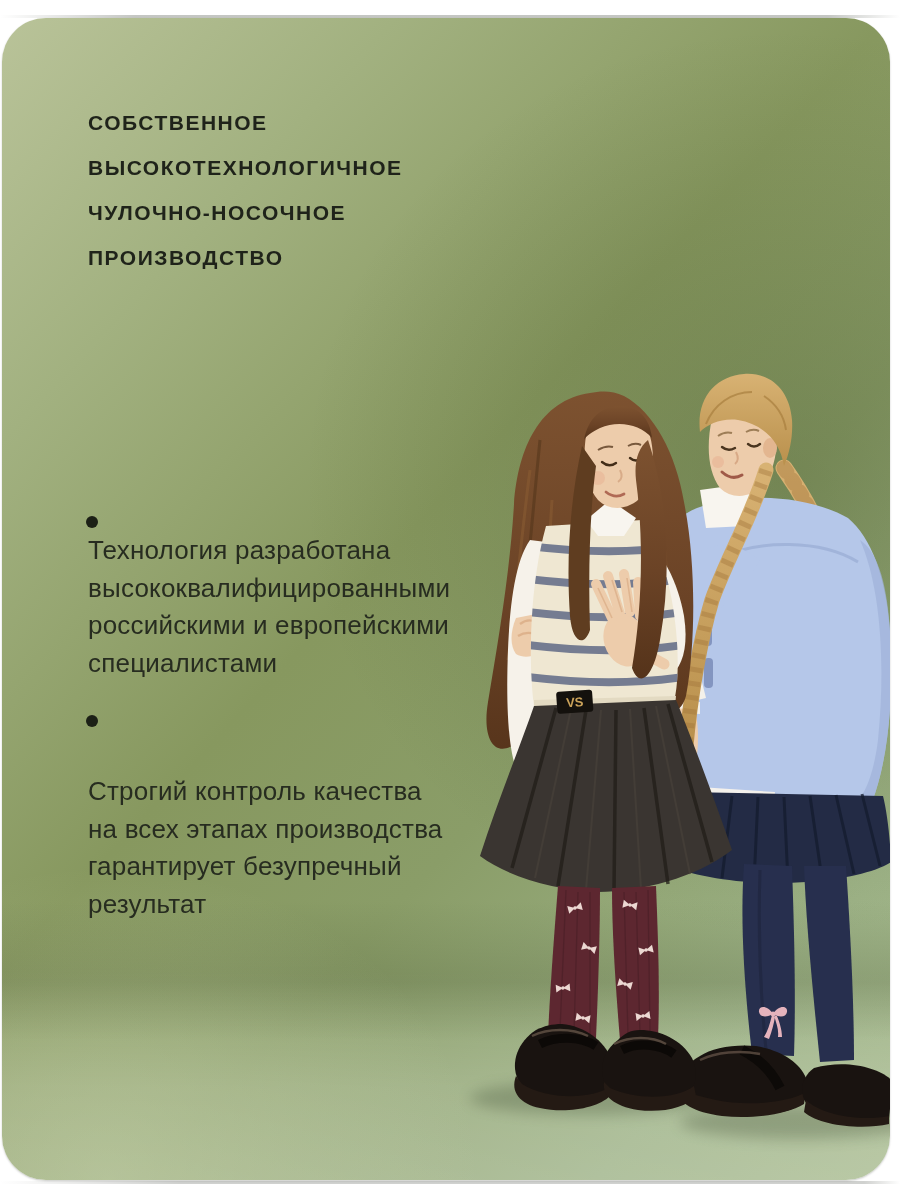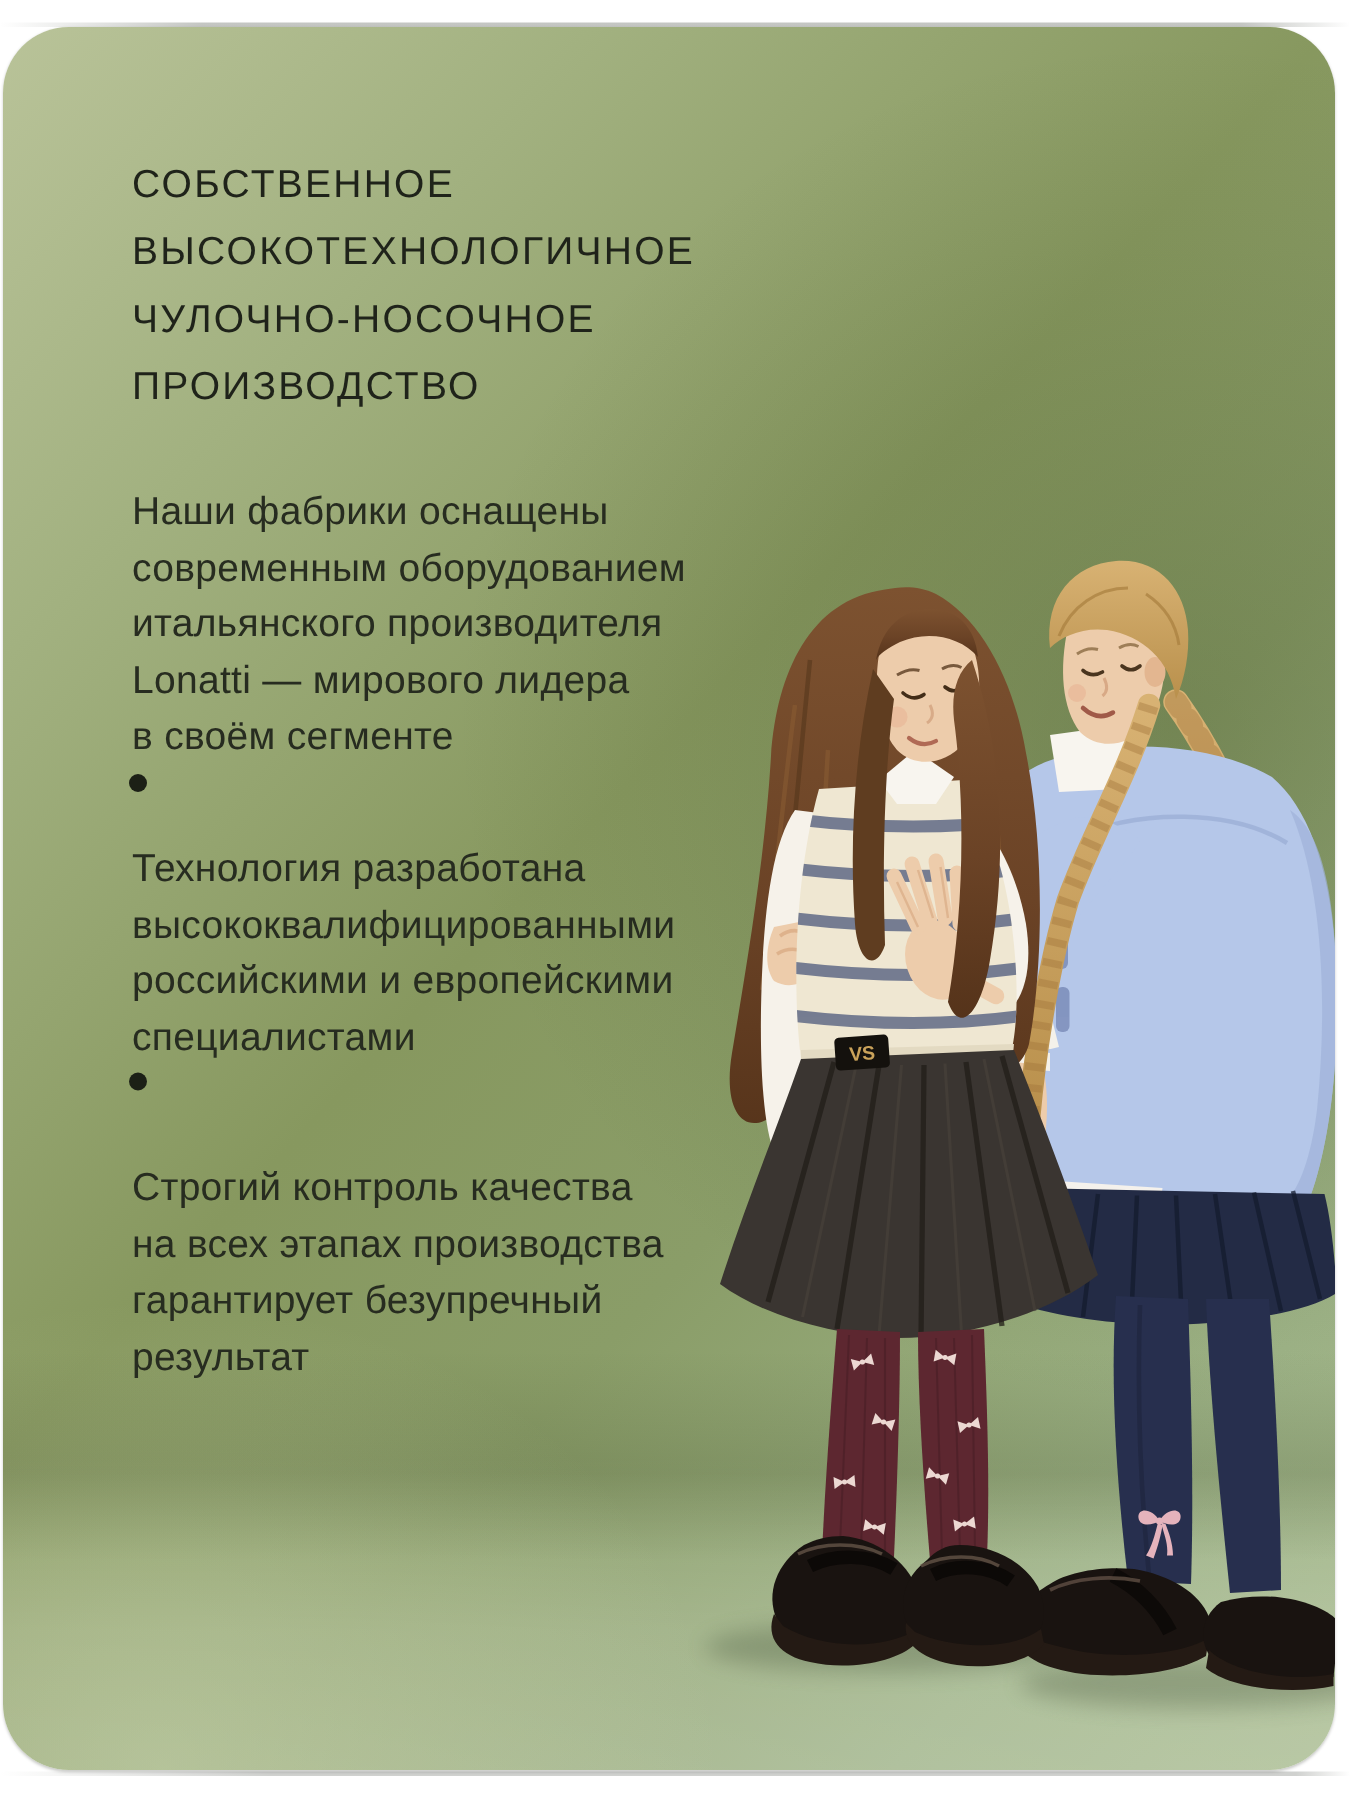--- a/index.html
+++ b/index.html
@@ -18,29 +18,29 @@
       radial-gradient(70% 45% at 12% 100%, rgba(218,230,192,.35), rgba(218,230,192,0) 60%),
       linear-gradient(180deg, rgba(60,72,38,0) 76%, rgba(60,72,38,.20) 83%, rgba(60,72,38,0) 88%),
       linear-gradient(180deg, rgba(255,255,255,0) 82%, rgba(255,255,255,.16) 92%, rgba(255,255,255,.20) 100%),
       linear-gradient(133deg, #b9c399 0%, #a2b180 20%, #87985f 45%, #8a9d68 62%, #9db286 85%, #a8bb8f 100%);
     box-shadow:0 1px 2px rgba(40,45,35,.25);
   }
   .inner{position:absolute;left:-2px;top:-18px;width:900px;height:1200px;}
   .photo-svg{position:absolute;left:0;top:0;width:900px;height:1200px;}
   .headline{
     position:absolute;left:88px;top:100px;width:520px;
-    font-size:26px;line-height:45px;font-weight:400;letter-spacing:1.5px;
+    font-size:21px;line-height:45px;font-weight:700;letter-spacing:1.5px;
     color:#1f231a;white-space:pre-line;
   }
   .para{
     position:absolute;left:88px;width:420px;
     font-size:26px;line-height:37.5px;font-weight:400;
     color:#272c20;white-space:pre-line;letter-spacing:.2px;
   }
-  .p1{top:322px;} .p2{top:560px;} .p3{top:757px;margin-top:16px;}
+  .p1{top:322px;} .p2{top:532px;} .p3{top:757px;margin-top:16px;}
   .dot{
     position:absolute;left:86px;width:12px;height:12px;border-radius:50%;
     background:#1c2016;
   }
   .dot1{top:516px;} .dot2{top:715px;}
 </style>
 </head>
 <body>
 
 <div class="hairline top"></div>
@@ -295,25 +295,20 @@
                  C634,462 638,448 648,440 Z" fill="url(#gBrown)"></path>
         <path d="M582,446 C570,500 566,560 570,616 C572,642 584,648 590,630 C588,570 590,510 596,466 Z" fill="#5f3d20"></path>
       </g>
     </svg>
 
     <div class="headline">СОБСТВЕННОЕ
 ВЫСОКОТЕХНОЛОГИЧНОЕ
 ЧУЛОЧНО-НОСОЧНОЕ
 ПРОИЗВОДСТВО</div>
 
-    <div class="para p1">Наши фабрики оснащены
-современным  оборудованием
-итальянского производителя
-Lonatti — мирового лидера
-в своём сегменте</div>
     <div class="dot dot1"></div>
     <div class="para p2">Технология разработана
 высококвалифицированными
 российскими и европейскими
 специалистами</div>
     <div class="dot dot2"></div>
     <div class="para p3">Строгий контроль качества
 на всех этапах производства
 гарантирует безупречный
 результат</div>

